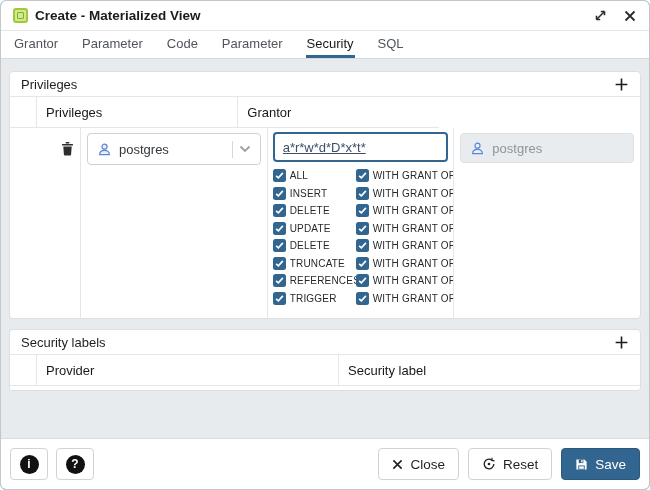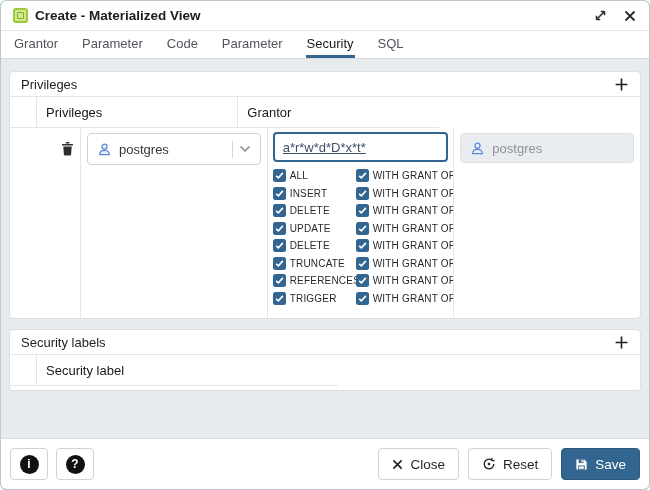--- a/index.html
+++ b/index.html
@@ -365,20 +365,21 @@
         <span class="add-btn">
           <svg width="15" height="15" viewBox="0 0 14 14">
               <g stroke="#1c1c1c" stroke-width="1.5">
                 <path d="M7 1.5 V12.5 M1.5 7 H12.5"></path>
               </g>
             </svg>
         </span>
       </div>
       <div class="grid-head sec-cols">
         <div class="gh-cell"></div>
+        <div class="gh-cell">Provider</div>
         <div class="gh-cell">Security label</div>
       </div>
       <div class="sec-body-pad"></div>
     </div>
 
   </div>
 
   <div class="footer">
     <span class="icon-btn">
       <span class="circle-glyph">i</span>

